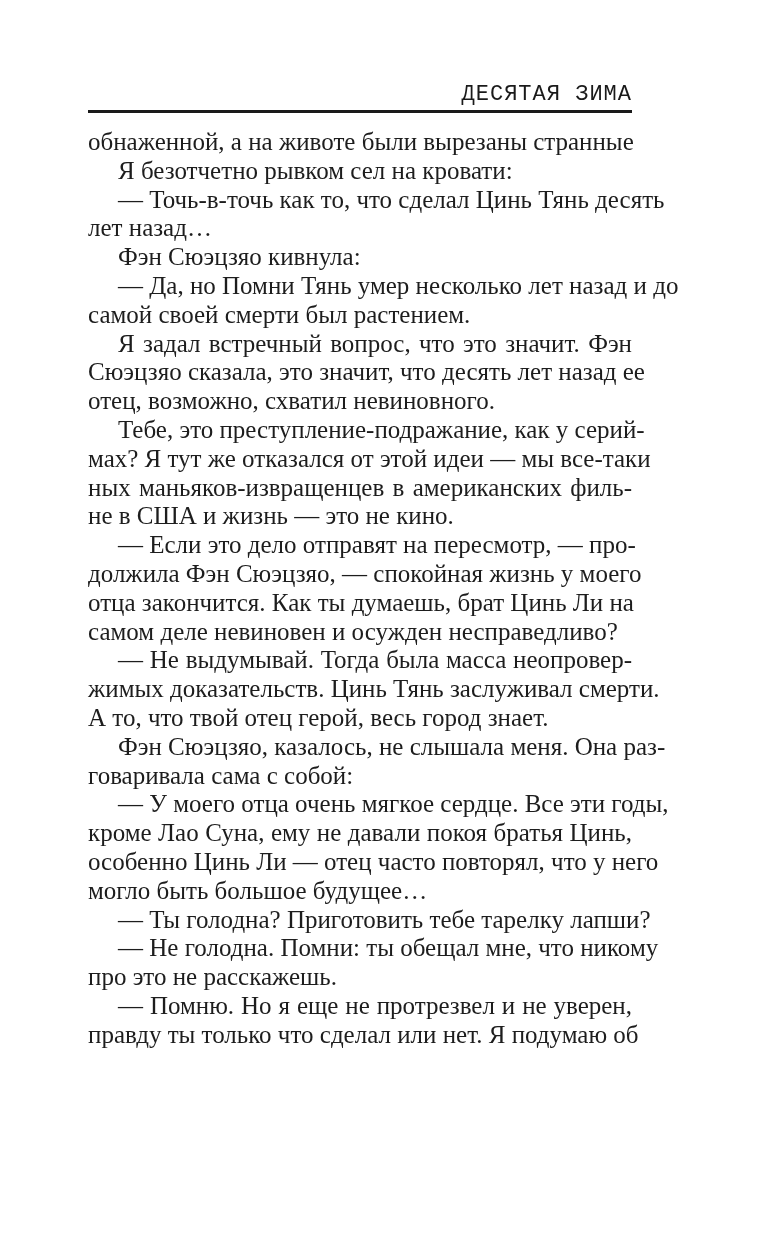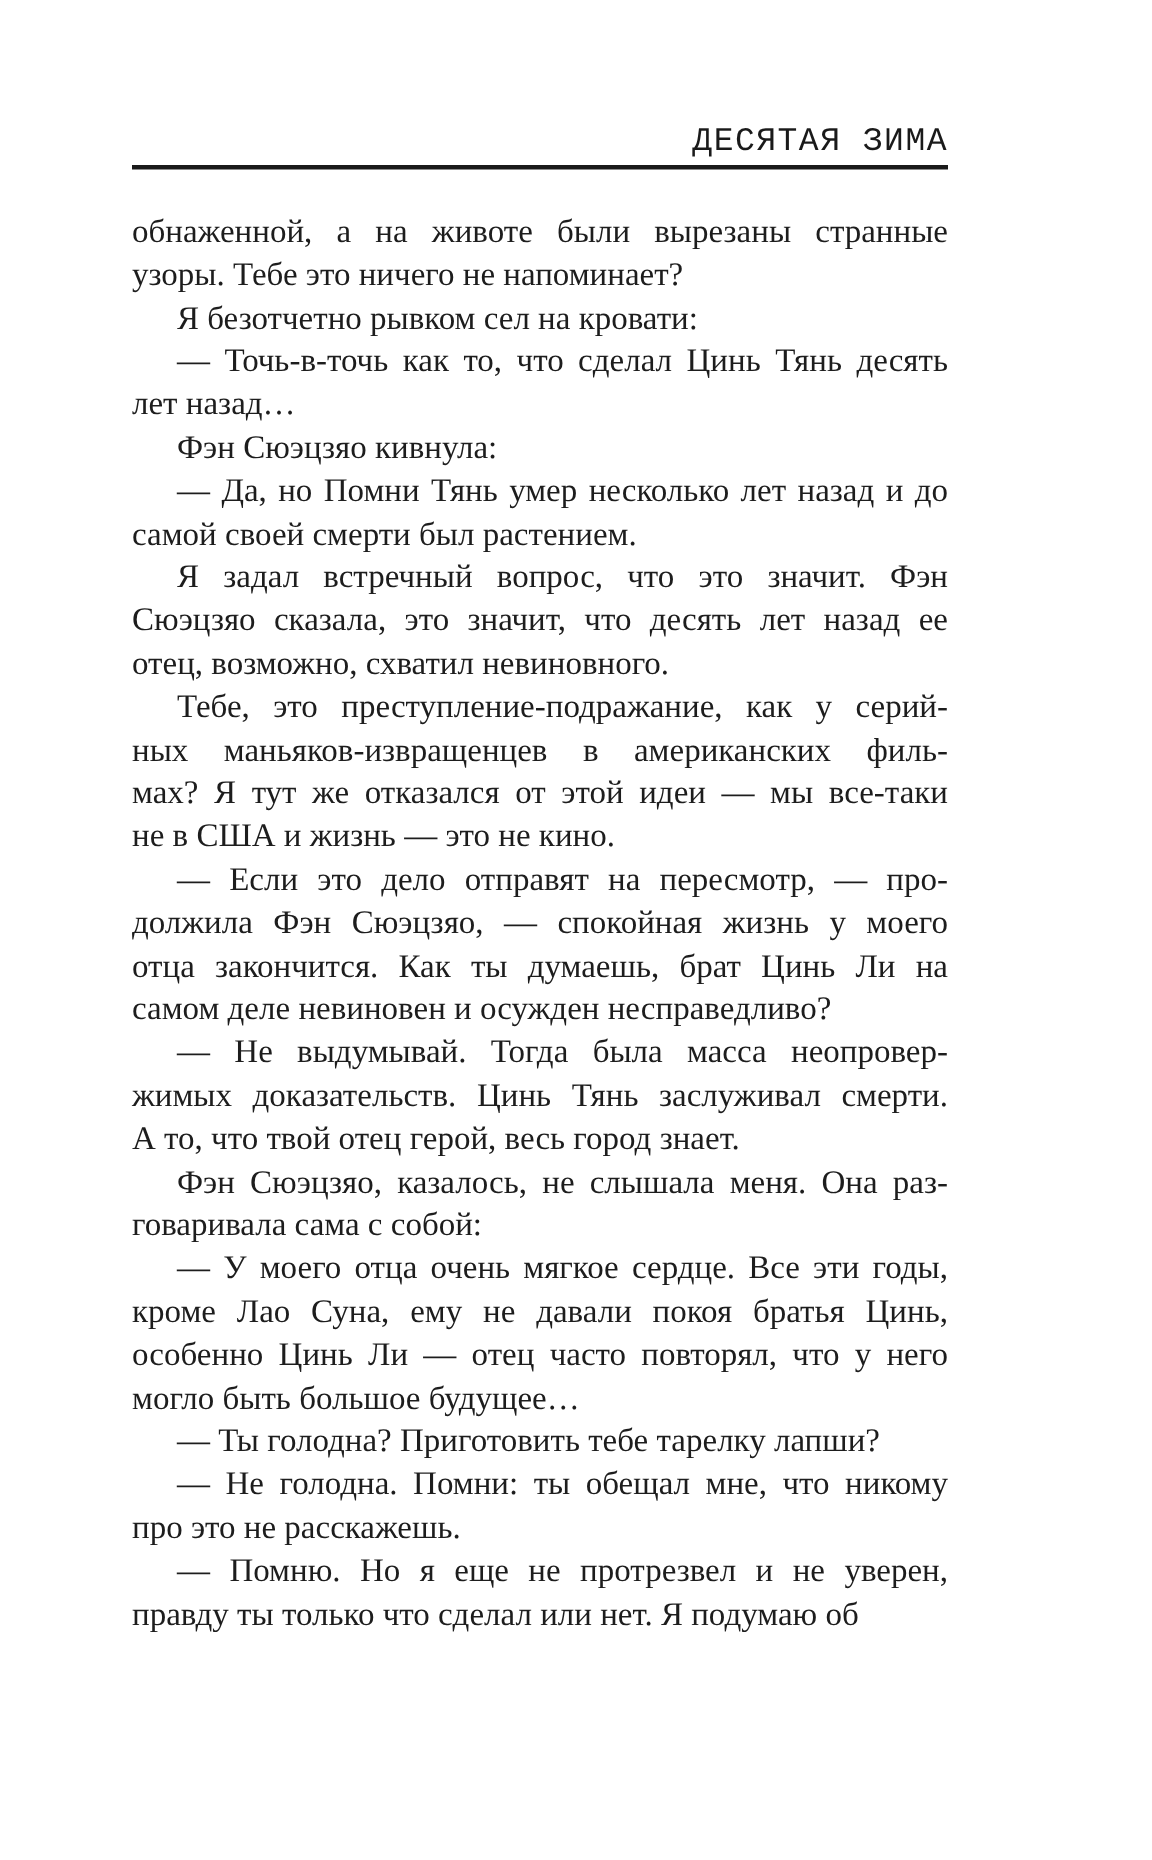--- a/index.html
+++ b/index.html
@@ -36,24 +36,24 @@
   .header-rule {
     position: absolute;
     top: 110px;
     left: 0;
     width: 100%;
     height: 3px;
     background: #1a1a1a;
   }
   .body-text {
     position: absolute;
-    top: 140px;
+    top: 128px;
     left: 0;
     width: 100%;
-    font-size: 22px;
+    font-size: 25px;
     line-height: 28.8px;
     text-justify: inter-word;
   }
   .line {
     text-align: justify;
     text-align-last: justify;
     white-space: nowrap;
     height: 28.8px;
   }
   .line.last { text-align-last: left; }
@@ -72,21 +72,20 @@
 </head>
 <body>
 
 <div class="page">
   <div class="content">
     <div class="running-header">ДЕСЯТАЯ ЗИМА</div>
     <div class="header-rule"></div>
     <div class="body-text" id="body-text">
         <div>
           <div class="line">обнаженной, а на животе были вырезаны странные</div>
-          <div class="line last">узоры. Тебе это ничего не напоминает?</div>
         </div>
         <div>
           <div class="line first-indent last">Я безотчетно рывком сел на кровати:</div>
         </div>
         <div>
           <div class="line first-indent">— Точь-в-точь как то, что сделал Цинь Тянь десять</div>
           <div class="line last">лет назад…</div>
         </div>
         <div>
           <div class="line first-indent last">Фэн Сюэцзяо кивнула:</div>
@@ -95,22 +94,22 @@
           <div class="line first-indent">— Да, но Помни Тянь умер несколько лет назад и до</div>
           <div class="line last">самой своей смерти был растением.</div>
         </div>
         <div>
           <div class="line first-indent">Я задал встречный вопрос, что это значит. Фэн</div>
           <div class="line">Сюэцзяо сказала, это значит, что десять лет назад ее</div>
           <div class="line last">отец, возможно, схватил невиновного.</div>
         </div>
         <div>
           <div class="line first-indent">Тебе, это преступление-подражание, как у серий-</div>
+          <div class="line">мах? Я тут же отказался от этой идеи — мы все-таки</div>
           <div class="line">ных маньяков-извращенцев в американских филь-</div>
-          <div class="line">мах? Я тут же отказался от этой идеи — мы все-таки</div>
           <div class="line last">не в США и жизнь — это не кино.</div>
         </div>
         <div>
           <div class="line first-indent">— Если это дело отправят на пересмотр, — про-</div>
           <div class="line">должила Фэн Сюэцзяо, — спокойная жизнь у моего</div>
           <div class="line">отца закончится. Как ты думаешь, брат Цинь Ли на</div>
           <div class="line last">самом деле невиновен и осужден несправедливо?</div>
         </div>
         <div>
           <div class="line first-indent">— Не выдумывай. Тогда была масса неопровер-</div>

